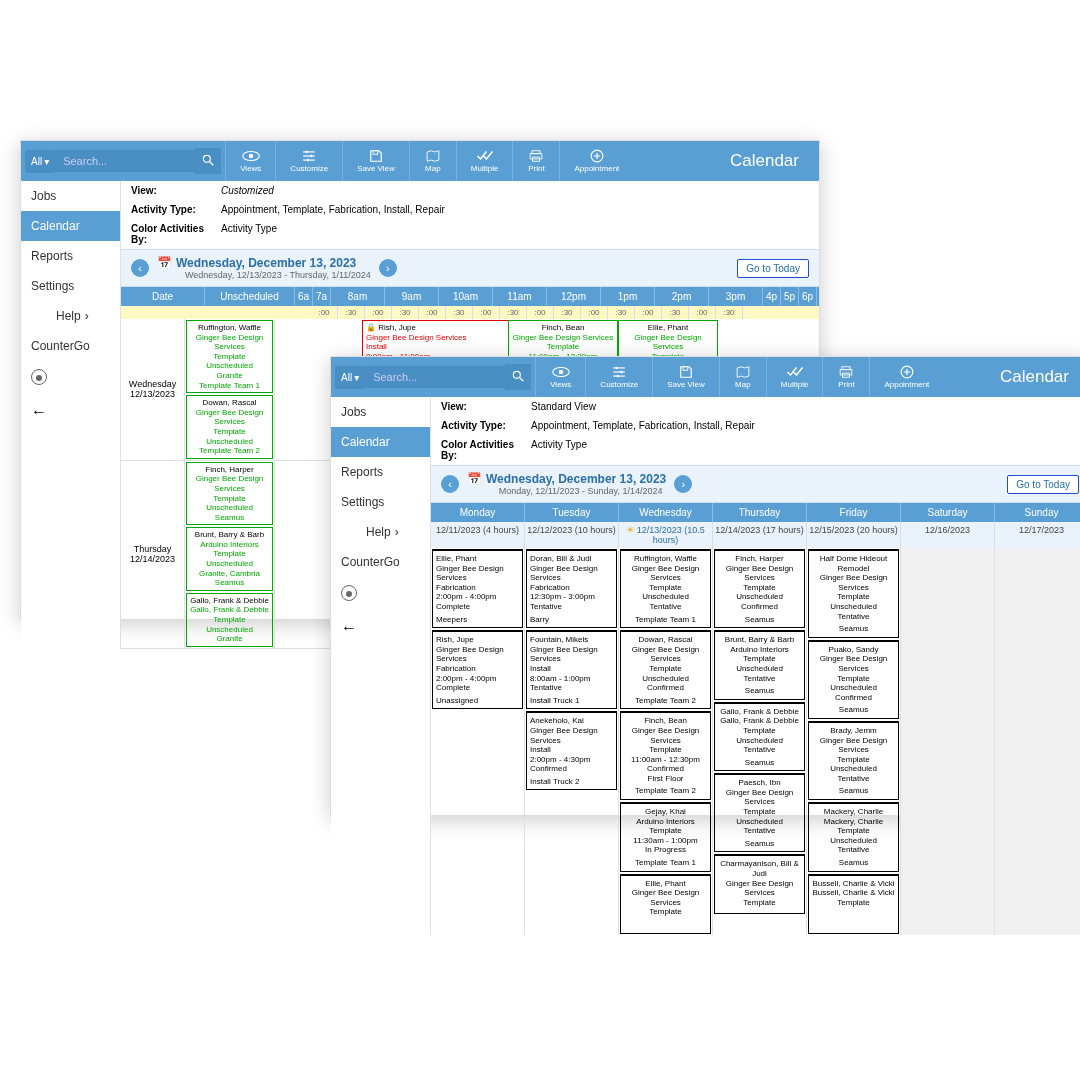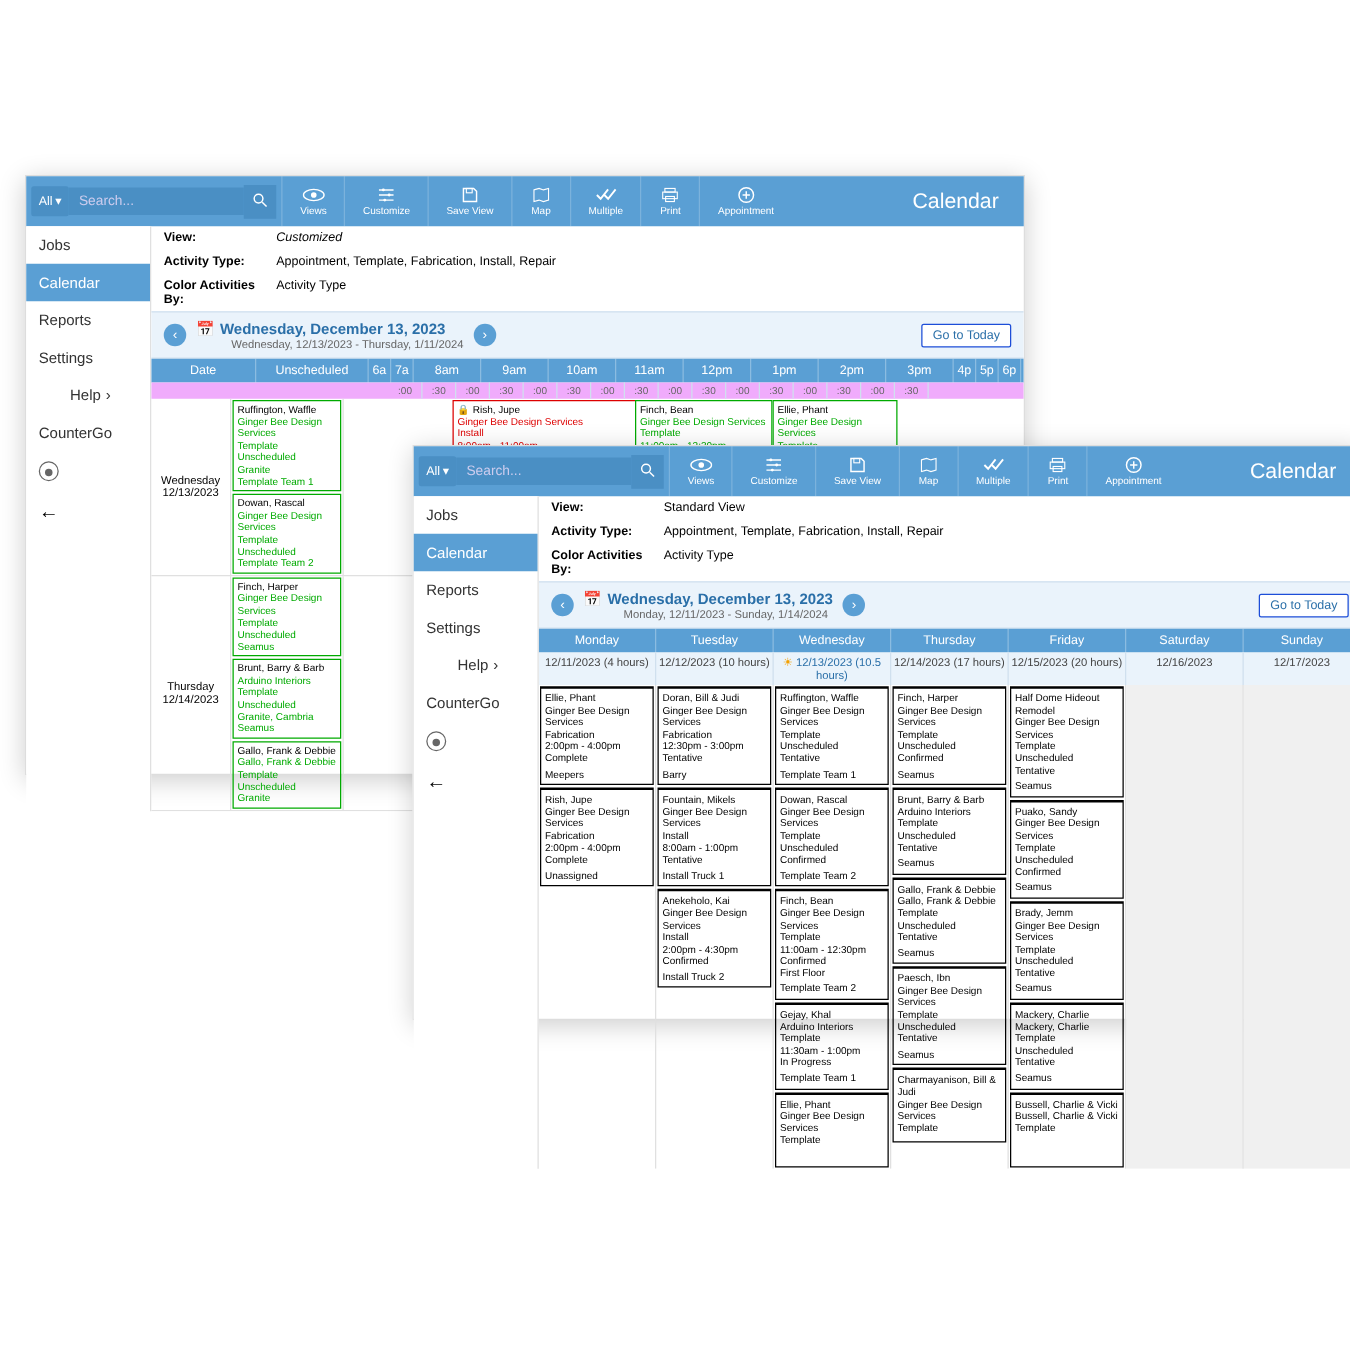--- a/index.html
+++ b/index.html
@@ -30,28 +30,28 @@
 .info-row { padding: 4px 10px; font-size: 10px; display: flex; }
 .info-label { width: 90px; font-weight: bold; }
 .date-nav { background: #eaf3fb; padding: 6px 10px; display: flex; align-items: center; gap: 8px; border-top: 1px solid #d0e0ee; border-bottom: 1px solid #d0e0ee; }
 .nav-arrow { width: 18px; height: 18px; background: #5a9fd4; color: #fff; border-radius: 50%; display: flex; align-items: center; justify-content: center; cursor: pointer; font-size: 11px; }
 .date-center { text-align: center; }
 .date-main { color: #2a6fa8; font-weight: bold; font-size: 12px; display: flex; align-items: center; gap: 4px; }
 .date-sub { font-size: 9px; color: #666; margin-left: 28px; }
 .today-btn { border: 1px solid #1d4ed8; color: #2a6fa8; padding: 3px 8px; border-radius: 2px; cursor: pointer; font-size: 10px; background: #fff; }
 .cal-head { background: #5a9fd4; color: #fff; display: flex; font-size: 10px; }
 .cal-head-cell { border-right: 1px solid rgba(255,255,255,0.3); text-align: center; padding: 4px 0; }
-.cal-sub { background: #f0abfc; display: flex; font-size: 8px; color: #666; }
+.cal-sub { background: #fef9c3; display: flex; font-size: 8px; color: #666; }
 .cal-sub-cell { border-right: 1px solid #d0e0ee; text-align: center; padding: 2px 0; }
 .cal-row { display: flex; border-bottom: 1px solid #e0e0e0; min-height: 60px; }
 .date-col { width: 64px; padding: 4px; font-size: 9px; border-right: 1px solid #e0e0e0; text-align: center; display: flex; flex-direction: column; justify-content: center; }
 .unsched-col { width: 90px; border-right: 1px solid #e0e0e0; display: flex; flex-direction: column; }
 .time-grid { flex: 1; position: relative; }
 .evt { border: 1px solid; padding: 2px 3px; font-size: 8px; line-height: 1.2; margin: 1px; }
-.evt-green { border-color: #0a0; }
+.evt-green { border-color: #0a0; text-align: center; }
 .evt-red { border-color: #d00; margin-left: 15px; }
 .evt-blue { border-color: #06c; }
 .evt .n { color: #000; }
 .evt .c-green { color: #0a0; }
 .evt .c-red { color: #d00; }
 .evt .c-blue { color: #06c; }
 .evt-abs { position: absolute; background: #fff; }
 
 .wk-head { background: #5a9fd4; color: #fff; display: flex; font-size: 10px; }
 .wk-head-cell { flex: 1; text-align: center; padding: 4px 0; border-right: 1px solid rgba(255,255,255,0.3); }

